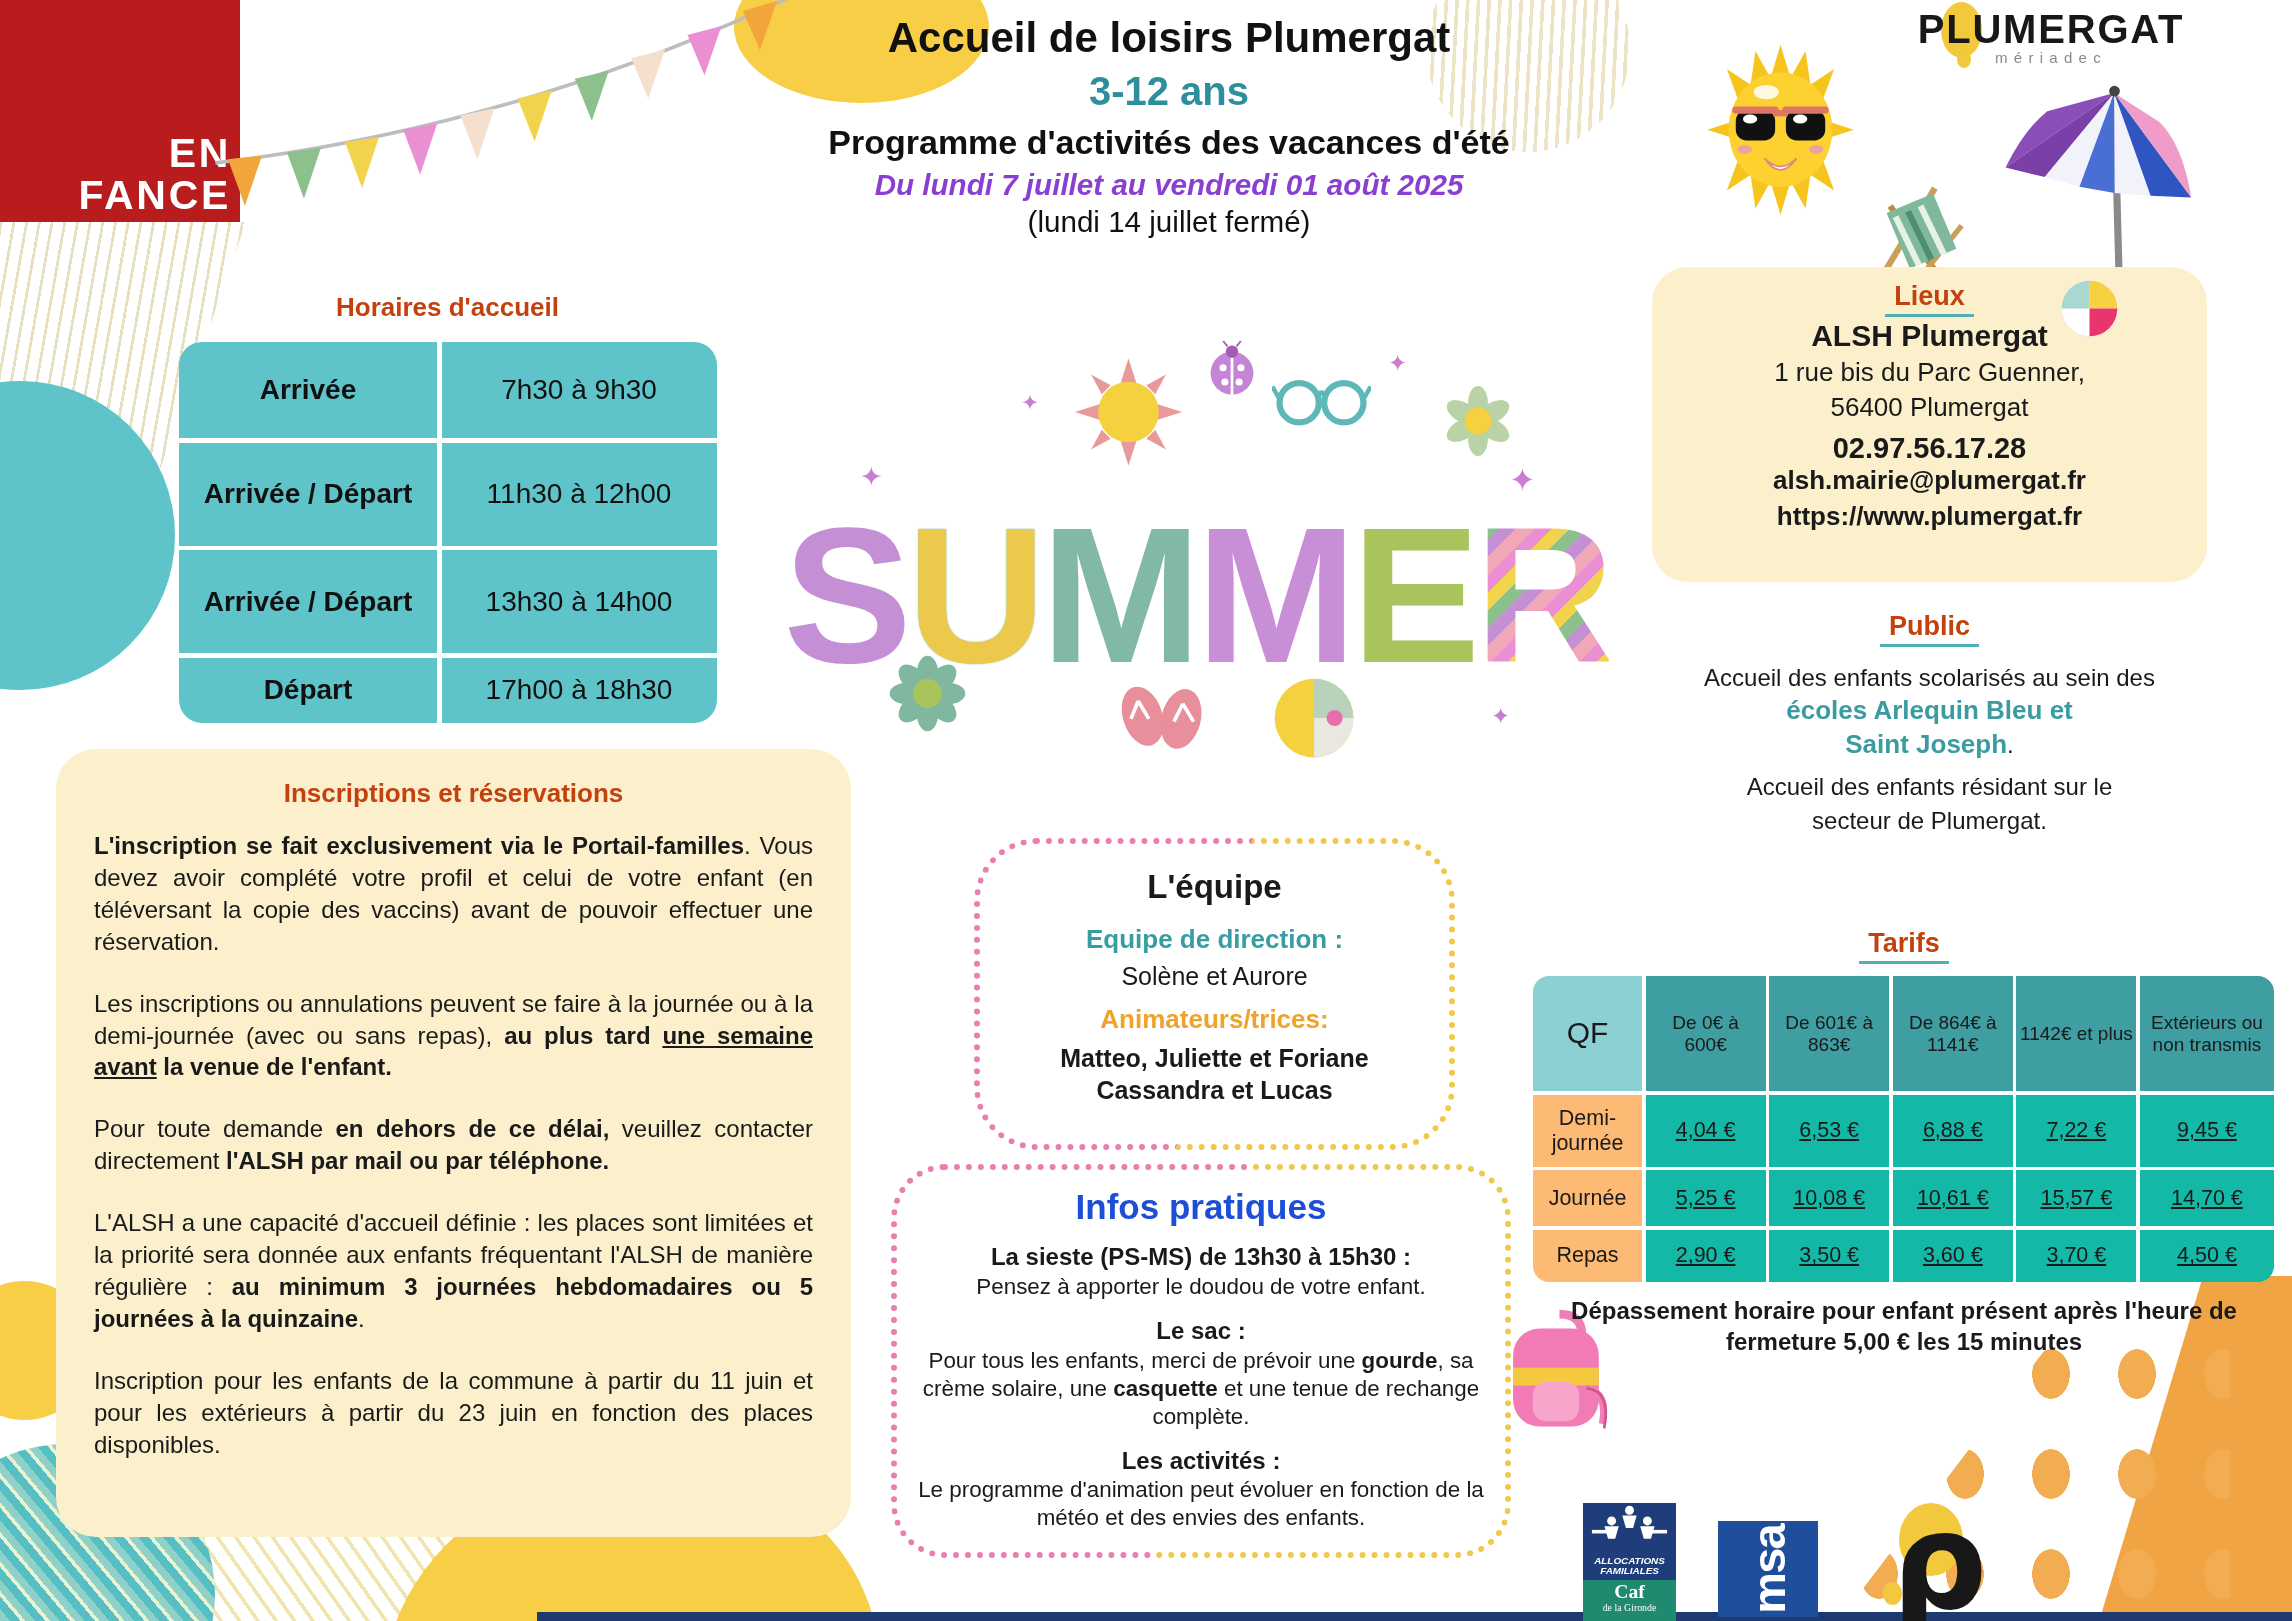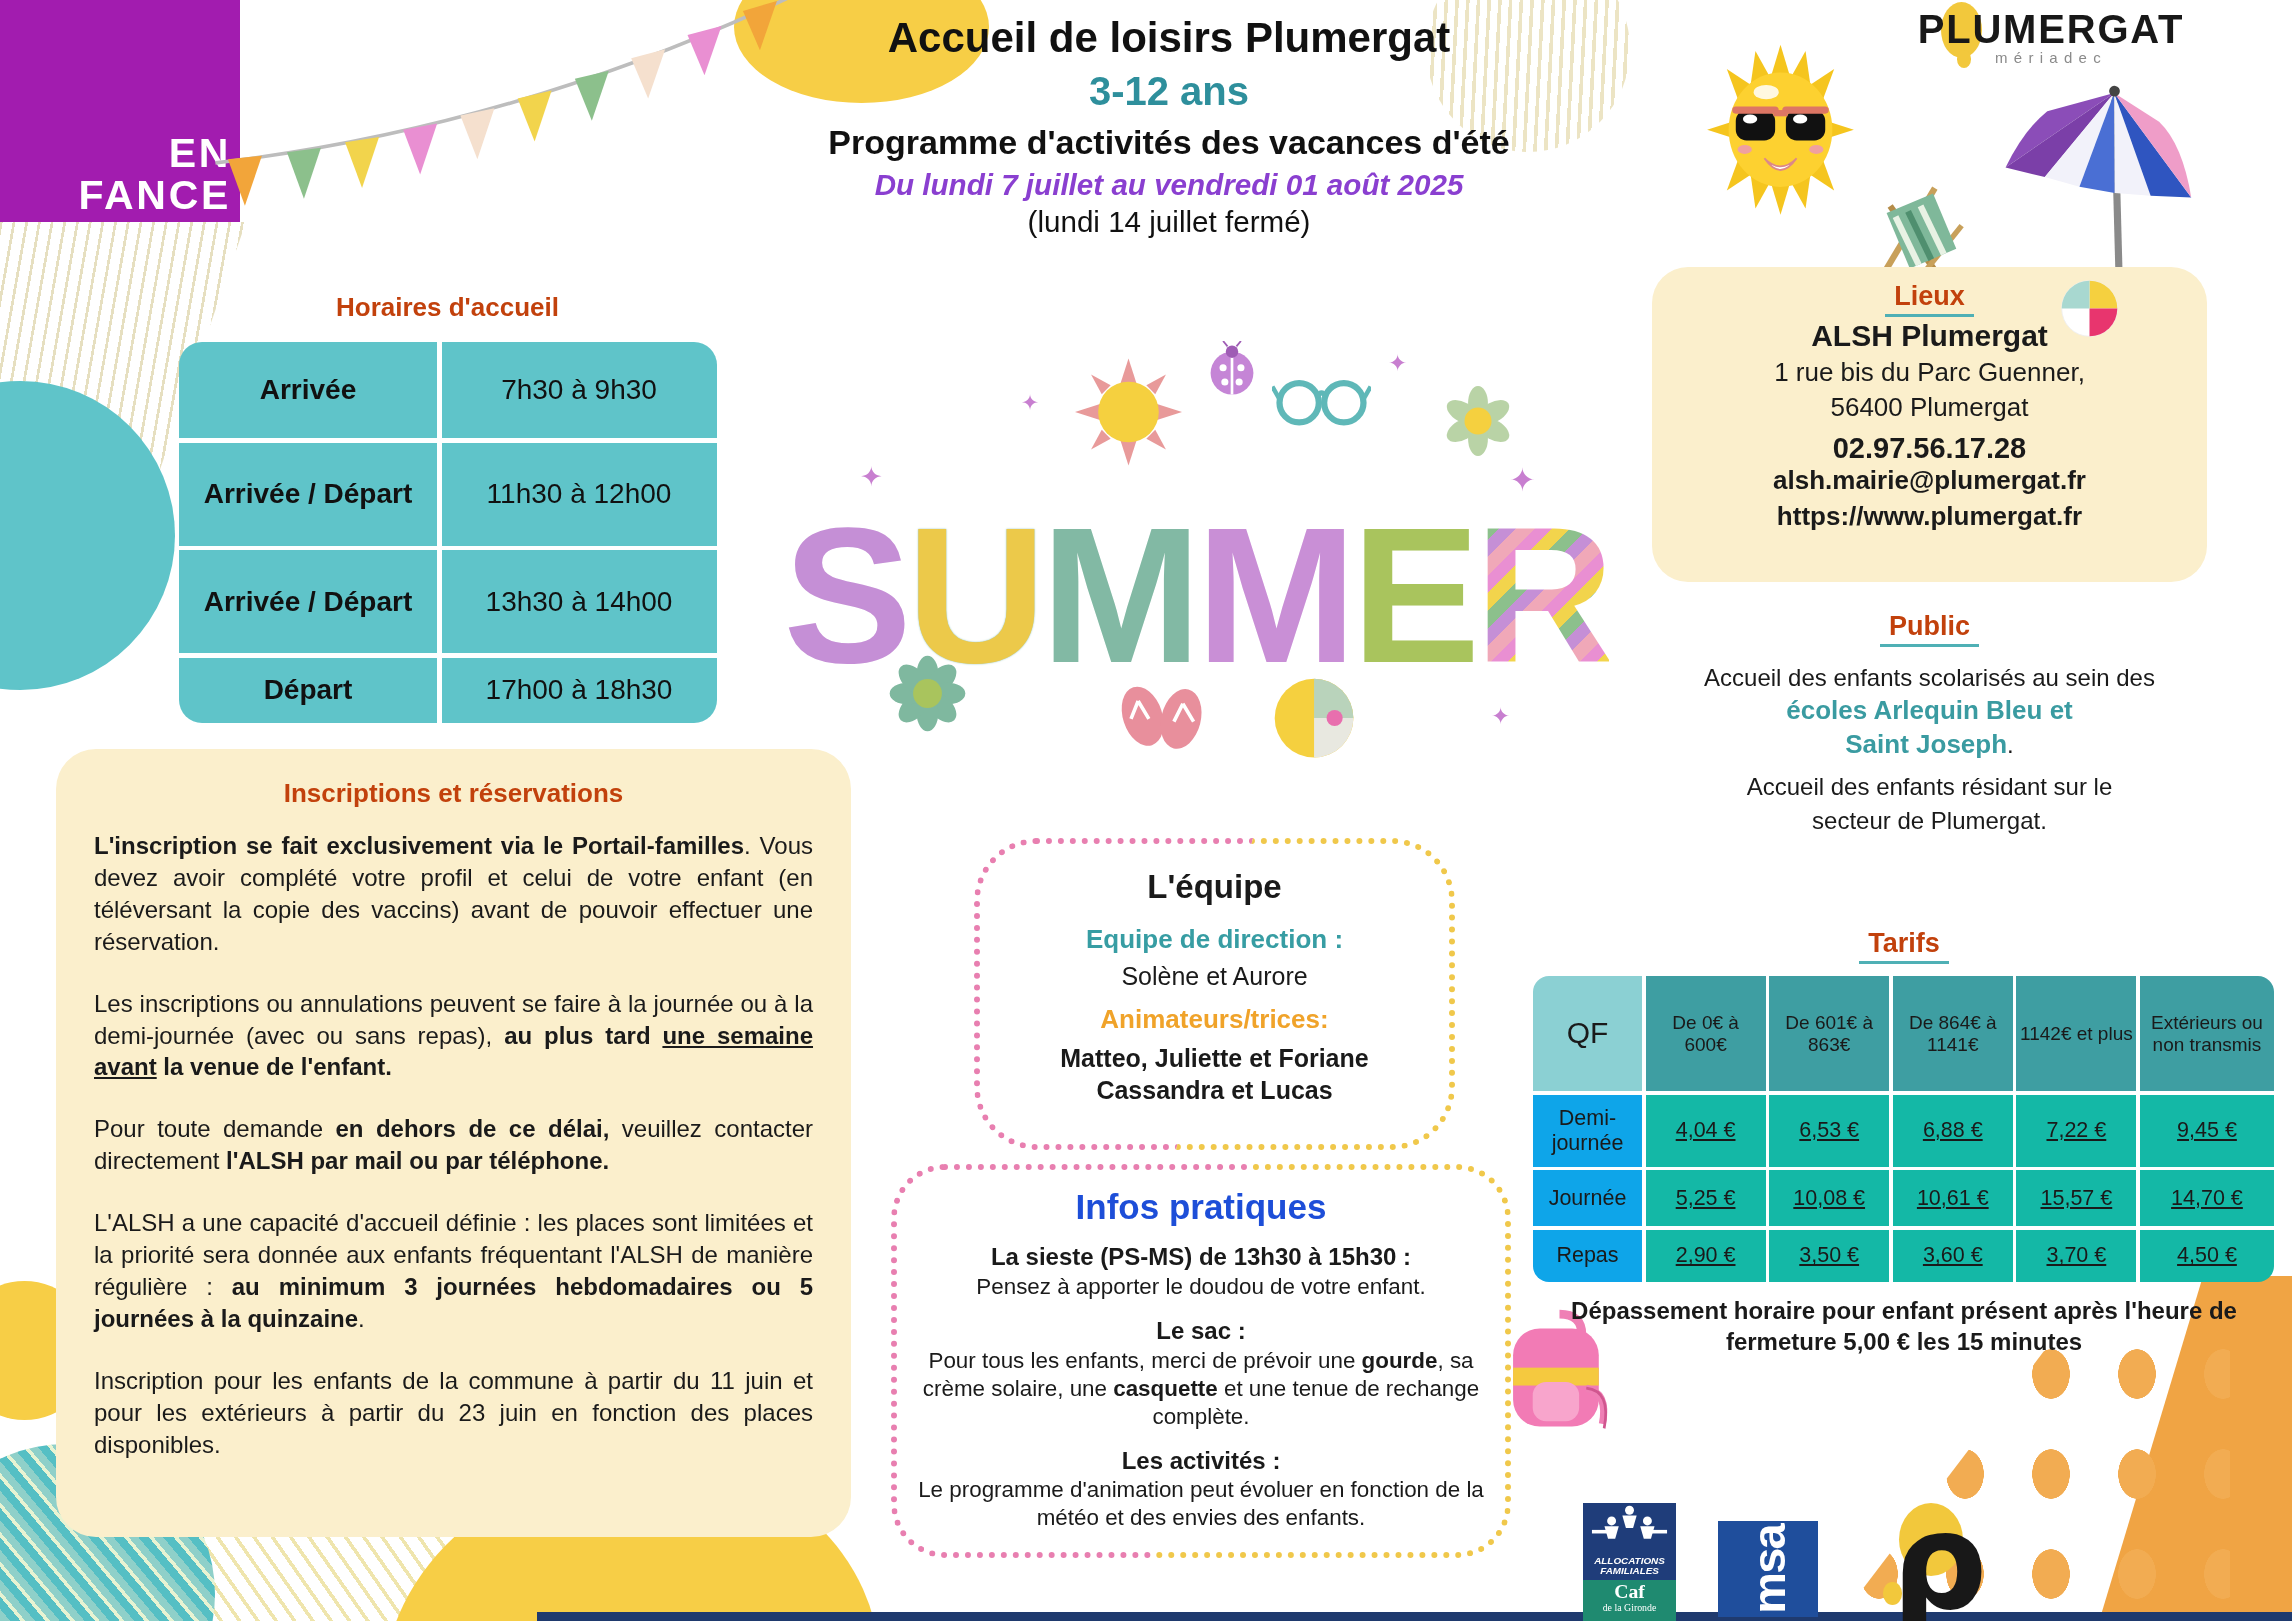--- a/index.html
+++ b/index.html
@@ -3,21 +3,21 @@
 <meta charset="utf-8">
 <style>
   html,body{margin:0;padding:0;background:#e8e8e8;}
   #page{position:relative;width:2293px;height:1621px;background:#ffffff;overflow:hidden;
         font-family:"Liberation Sans",sans-serif;color:#1a1a1a;}
   .abs{position:absolute;}
   .b{font-weight:700;}
   .u{text-decoration:underline;}
 
   
-  .enfance-square{left:0;top:0;width:240px;height:222px;background:#a21caf;}
+  .enfance-square{left:0;top:0;width:240px;height:222px;background:#b91c1c;}
   .enfance-text{position:absolute;right:9px;bottom:5.4px;color:#fff;font-weight:700;
                 font-size:41px;line-height:1.02;text-align:right;letter-spacing:2.7px;}
   .stripes-topleft{left:0;top:222px;width:246px;height:269px;
         background:repeating-linear-gradient(100deg,#e6dfc0 0 2.7px,#ffffff 2.7px 12.5px);
         clip-path:polygon(0 0,100% 0,62% 100%,0 100%);}
   .teal-circle-left{left:-134px;top:381px;width:309px;height:309px;border-radius:50%;background:#5fc4c9;}
   .yellow-top{left:734px;top:-49px;width:255px;height:152px;border-radius:50%;background:#f7ce46;}
   .stripes-circle-top{left:1426px;top:-54px;width:204px;height:206px;border-radius:50%;
         background:repeating-linear-gradient(93deg,#ece4c4 0 3.6px,#ffffff 3.6px 10.7px);}
   .yellow-circle-left2{left:-45px;top:1281px;width:139px;height:139px;border-radius:50%;background:#f7ce46;}
@@ -102,21 +102,21 @@
 
   
   .tarifs-head{left:1533px;top:928px;width:742px;}
   .tarifs-table{left:1533px;top:976px;width:742px;display:grid;
       grid-template-columns:109px 120px 120px 120px 120px 134px;
       grid-template-rows:115px 72px 56px 52px;gap:3.6px;}
   .tcell{display:flex;align-items:center;justify-content:center;text-align:center;font-size:21.5px;line-height:1.15;}
   .tc-qf{background:#8bd0d3;font-size:30px;border-radius:16px 0 0 0;}
   .tc-head{background:#3e9ea2;font-size:19px;padding:0 3.6px;}
   .tc-head.last{border-radius:0 16px 0 0;}
-  .tc-label{background:#0ea5e9;font-size:21.5px;}
+  .tc-label{background:#fdba74;font-size:21.5px;}
   .tc-label.last{border-radius:0 0 0 16px;}
   .tc-val{background:#14b8a6;text-decoration:underline;}
   .tc-val.last{border-radius:0 0 16px 0;}
   .tarifs-note{left:1533px;top:1295px;width:742px;text-align:center;font-size:24px;font-weight:700;line-height:1.3;}
 
   
   .summer{left:851px;top:354px;width:690px;height:358px;}
   .summer-letters{position:absolute;left:0;bottom:19.7px;width:100%;display:flex;
       justify-content:center;align-items:flex-end;font-weight:800;font-size:193px;line-height:1;}
   .sl{display:inline-block;letter-spacing:-5.4px;}

